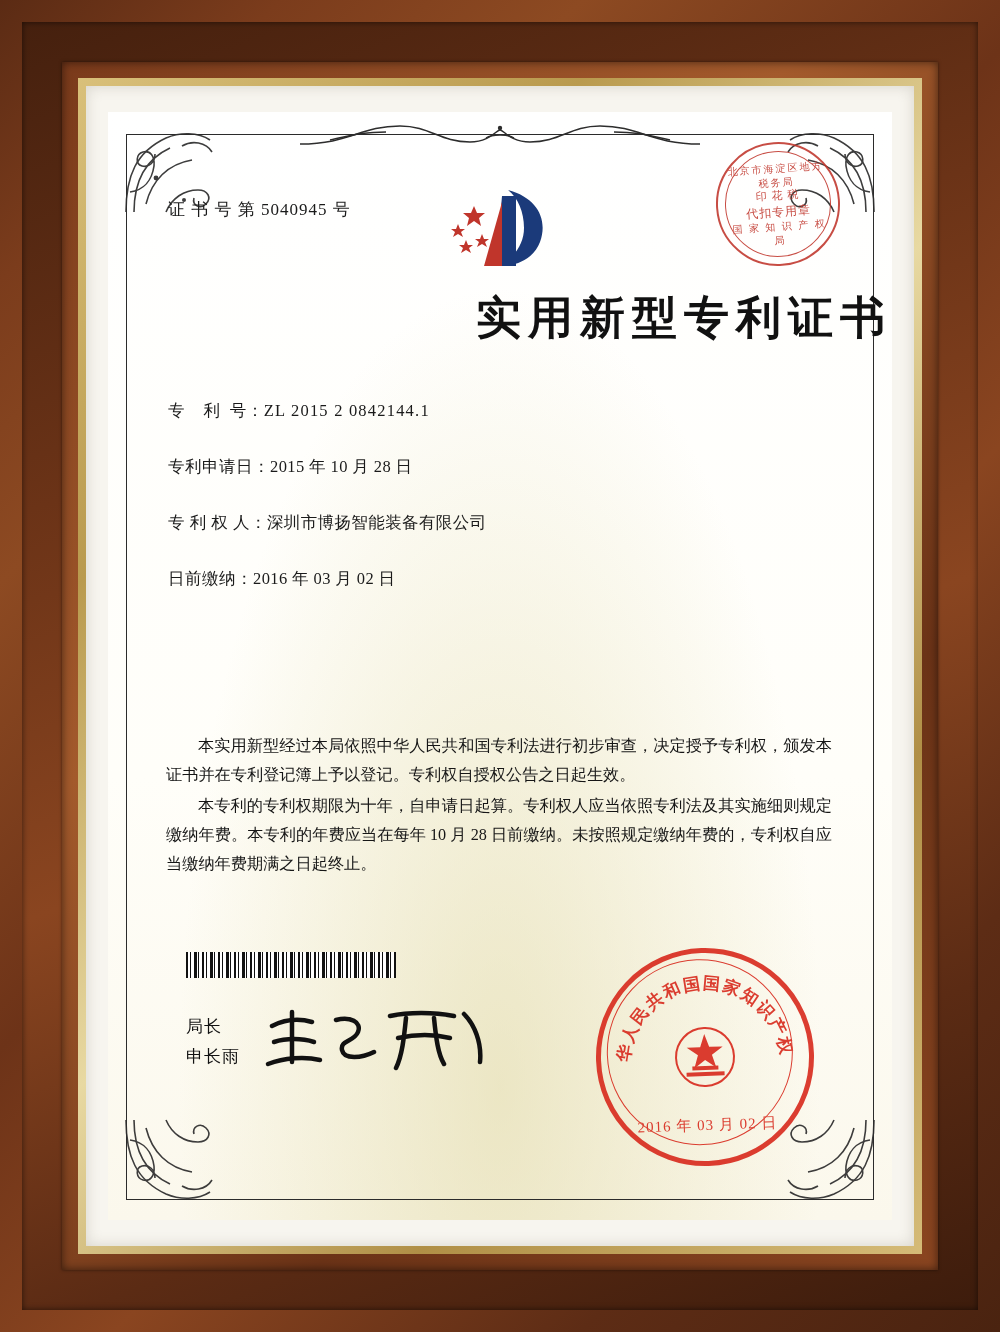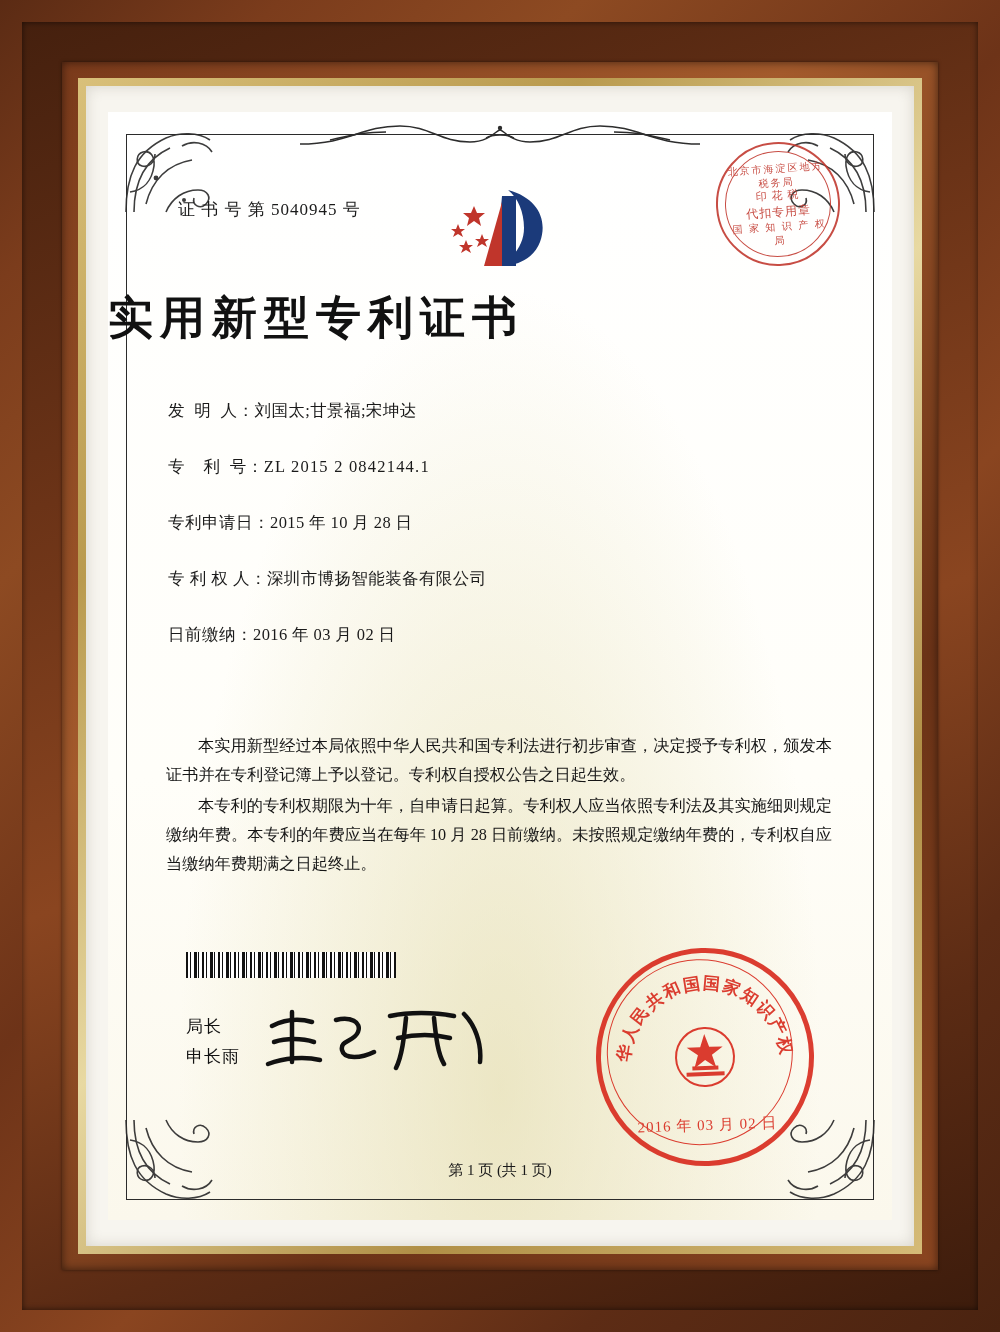--- a/index.html
+++ b/index.html
@@ -62,21 +62,21 @@
   .fl-bl{left:14px;bottom:14px;transform:scaleY(-1);}
   .fl-br{right:14px;bottom:14px;transform:scale(-1,-1);}
 
   .top-scroll{
     position:absolute;left:50%;top:6px;transform:translateX(-50%);
     width:420px;height:34px;color:#2d2d2d;
   }
 
   
   .cert-no{
-    position:absolute;left:70px;top:86px;
+    position:absolute;left:60px;top:86px;
     font-family:"Liberation Serif", serif;
     font-size:17px;letter-spacing:1px;color:#1a1a1a;
   }
   .logo{
     position:absolute;left:50%;top:72px;transform:translateX(-50%);
     width:140px;height:86px;
   }
   .stamp-tax{
     position:absolute;right:52px;top:30px;
     width:120px;height:120px;border-radius:50%;
@@ -97,21 +97,21 @@
   .stamp-tax .l2{top:52px;font-size:12px;}
   .stamp-tax .arc-top{
     position:absolute;left:0;top:10px;width:104px;text-align:center;font-size:10px;letter-spacing:2px;
   }
   .stamp-tax .arc-bottom{
     position:absolute;left:0;bottom:8px;width:104px;text-align:center;font-size:10px;letter-spacing:2px;
   }
 
   .title{
     position:absolute;left:0;right:0;top:176px;
-    text-align:left;
+    text-align:right;
     font-family:"Liberation Serif", serif;
     font-weight:bold;
     font-size:45px;
     letter-spacing:7px;
     color:#111;
   }
 
   
   .fields{
     position:absolute;left:60px;top:288px;right:56px;
@@ -291,24 +291,20 @@
         <div class="arc-top">北京市海淀区地方税务局</div>
         <div class="l1">印 花 税</div>
         <div class="l2">代扣专用章</div>
         <div class="arc-bottom">国 家 知 识 产 权 局</div>
       </div>
     </div>
 
     <div class="title">实用新型专利证书</div>
 
     <div class="fields">
-      <div class="row">
-        <span class="lbl">发  明  人：</span>
-        <span class="val">刘国太;甘景福;宋坤达</span>
-      </div>
       <div class="row mono">
         <span class="lbl">专    利  号：</span>
         <span class="val">ZL 2015 2 0842144.1</span>
       </div>
       <div class="row">
         <span class="lbl">专利申请日：</span>
         <span class="val">2015 年 10 月 28 日</span>
       </div>
       <div class="row">
         <span class="lbl">专 利 权 人：</span>
@@ -360,16 +356,15 @@
       </svg>
       <svg class="star" viewBox="0 0 62 62">
         <circle cx="31" cy="31" r="29" fill="none" stroke="#d8291c" stroke-width="2"></circle>
         <polygon points="31,8 35.5,21 49,21 38,29 42,42 31,34 20,42 24,29 13,21 26.5,21" fill="#d8291c"></polygon>
         <path d="M12 46 H50 V50 H12 Z" fill="#d8291c"></path>
         <path d="M18 40 H44 V44 H18 Z" fill="#d8291c"></path>
       </svg>
       <div class="seal-date">2016 年 03 月 02 日</div>
     </div>
 
-    <div class="page-no">第 1 页 (共 1 页)</div>
 
   </div>
 </div>
 
 </body></html>

